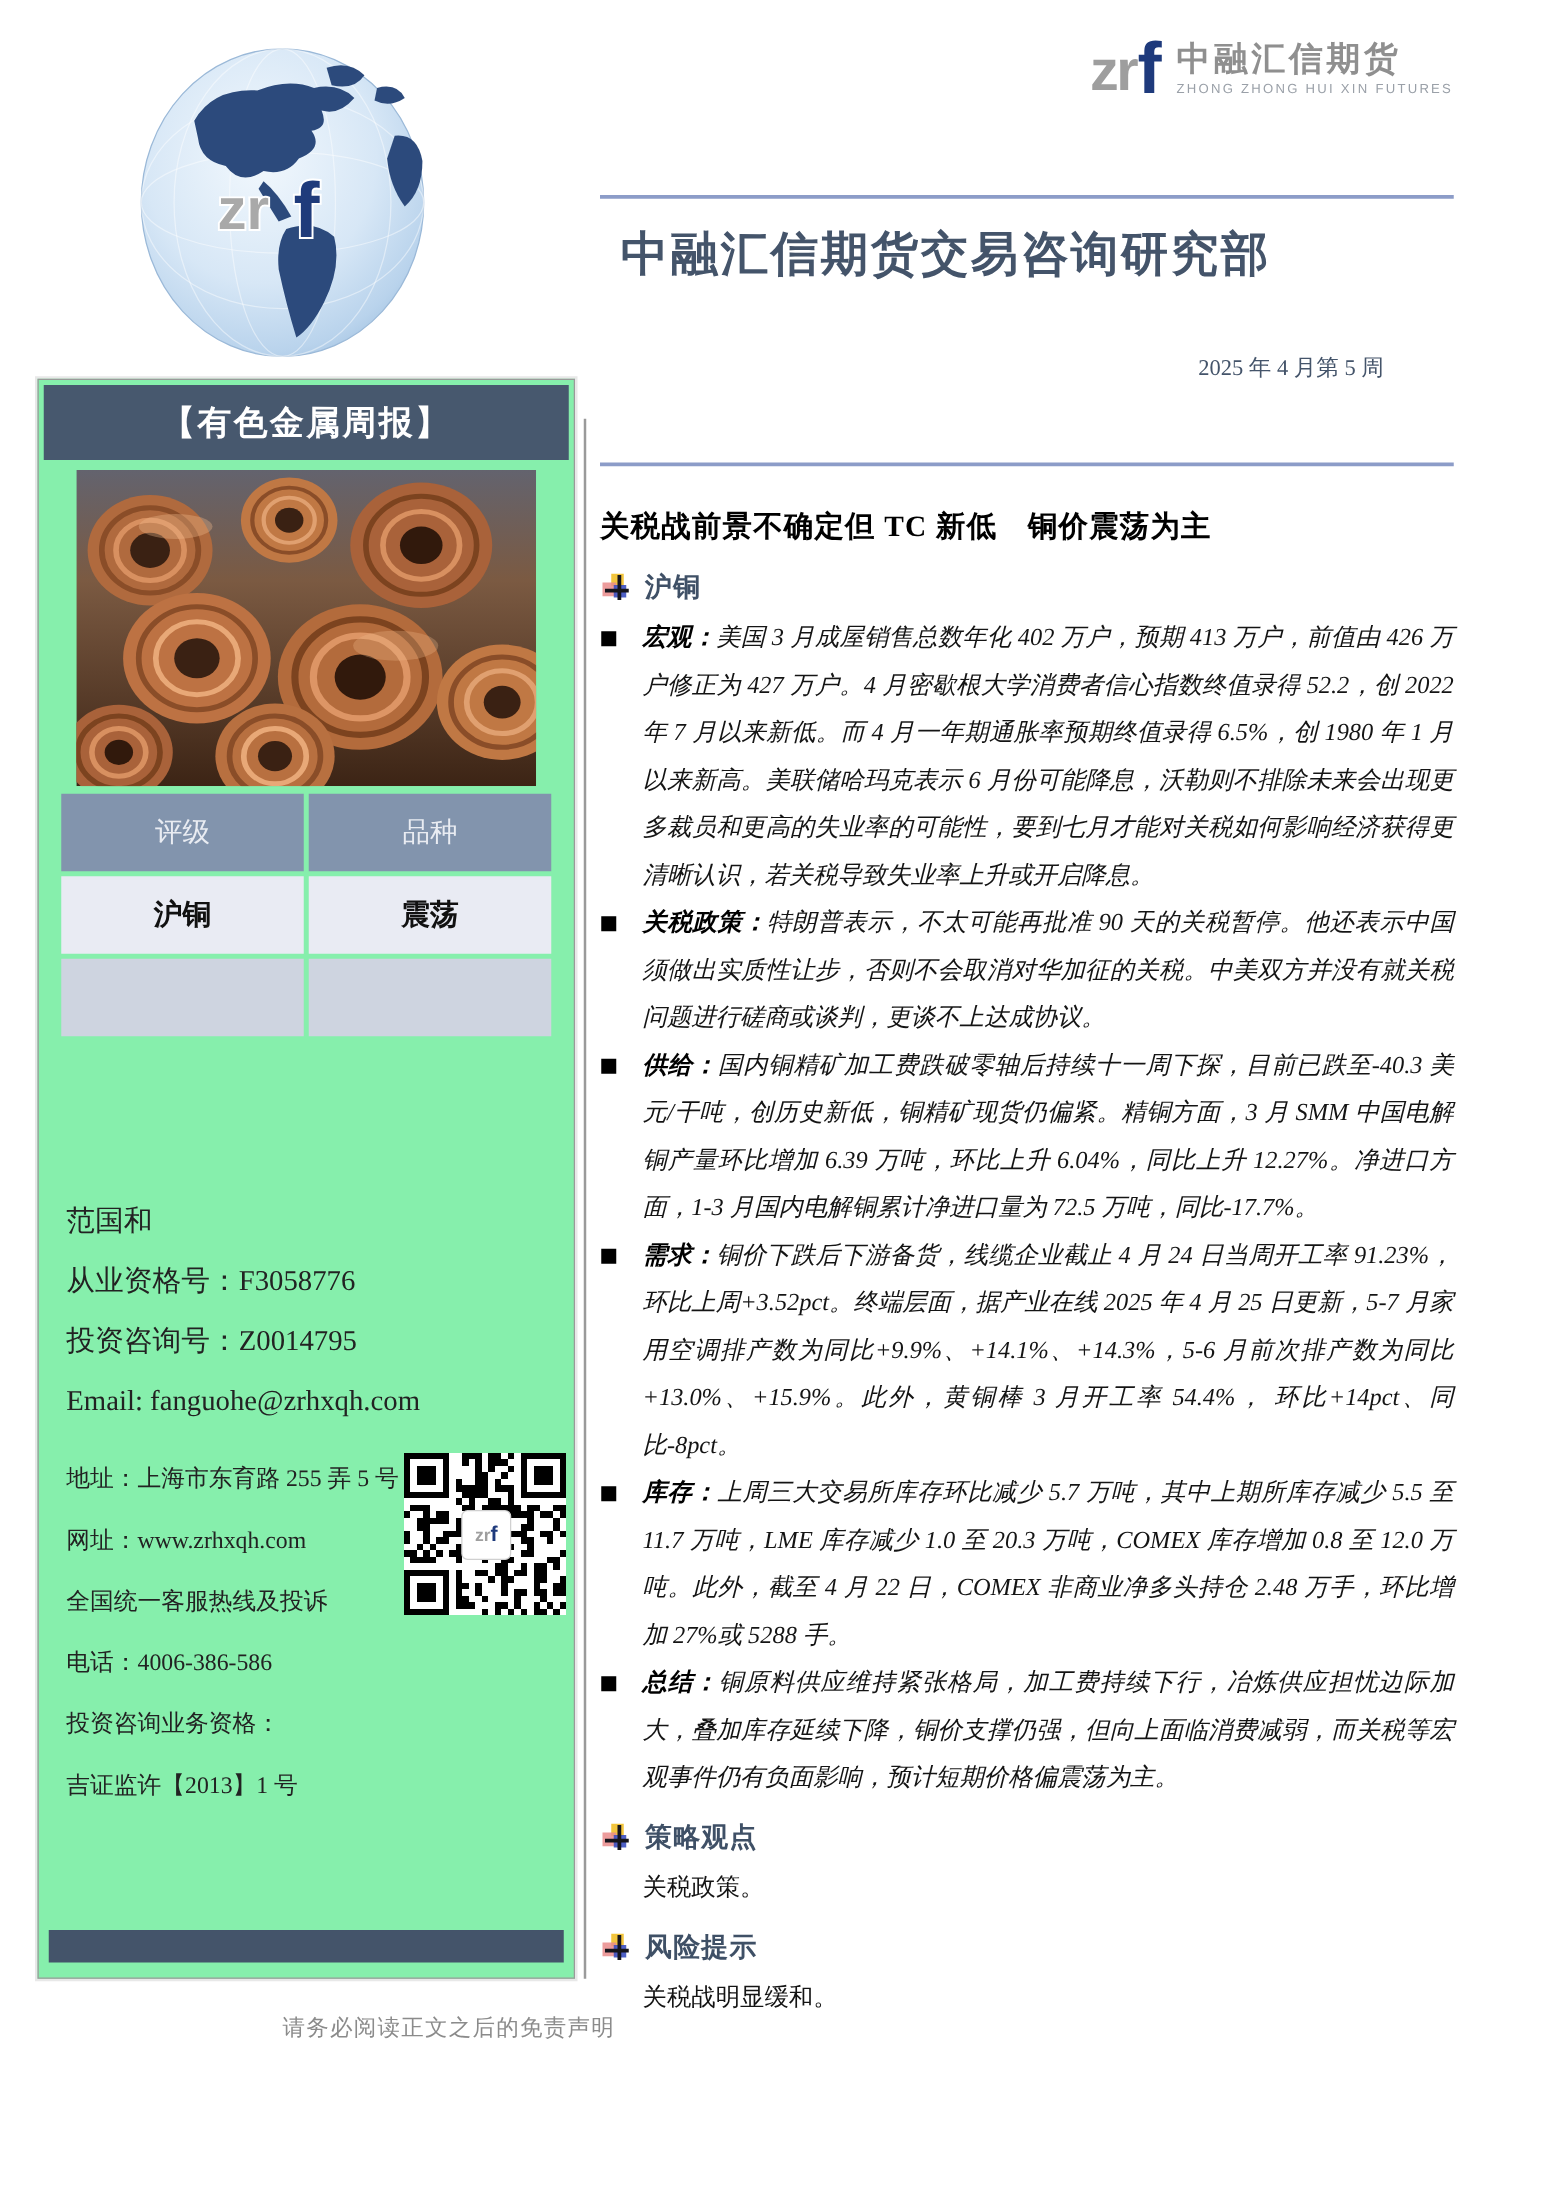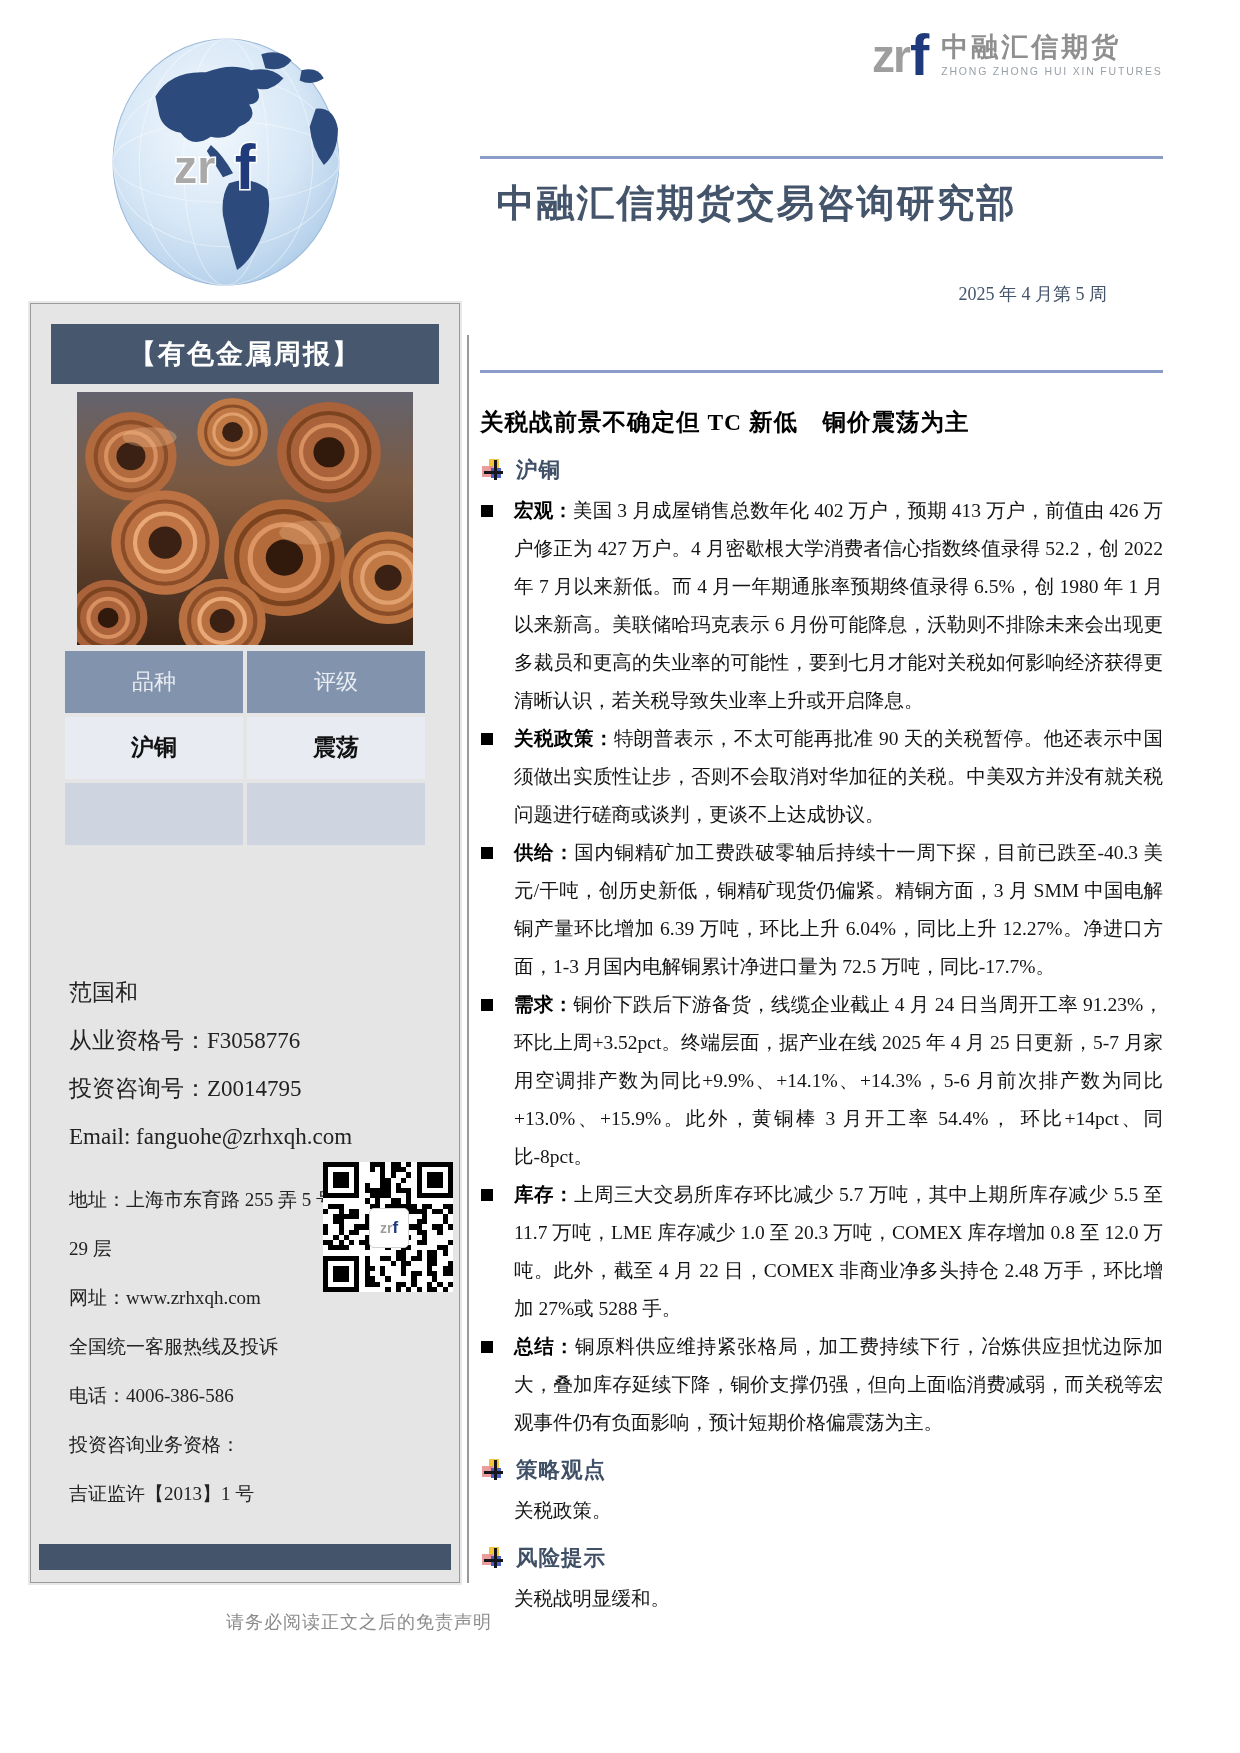--- a/index.html
+++ b/index.html
@@ -22,21 +22,21 @@
 
   .doc-title{position:absolute;left:480px;top:178px;width:683px;text-align:center;
              padding-right:130px;box-sizing:border-box;
              font-size:38px;font-weight:700;color:#44546A;letter-spacing:2px;}
   .doc-date{position:absolute;left:468px;top:282px;width:683px;text-align:right;
             padding-right:44px;box-sizing:border-box;font-size:18px;color:#44546A;}
 
   
   .sidebar{position:absolute;left:30px;top:303px;width:430px;height:1280px;
            border:1px solid #9a9a9a;box-shadow:0 0 0 2px #e8e8e8;box-sizing:border-box;
-           padding:20px;background:#e5e5e5;}
+           padding:4px;background:#86efac;}
   .sb-head{height:60px;line-height:60px;background:#47586E;color:#fff;text-align:center;
            font-size:27px;font-weight:700;letter-spacing:2px;}
   .sb-photo{margin:8px 26px 0 26px;height:253px;overflow:hidden;}
   .sb-photo svg{display:block;width:100%;height:100%;}
 
   .rt{margin:6px 14px 0 14px;}
   .rt-title{height:64px;line-height:64px;background:#44546A;color:#fff;text-align:center;
             font-size:25px;font-weight:700;letter-spacing:5px;}
   .rt-row{display:grid;grid-template-columns:1fr 1fr;gap:4px;margin-top:4px;}
   .rt-cell{height:62px;line-height:62px;text-align:center;}
@@ -69,21 +69,21 @@
   .sec-title{font-size:21.5px;font-weight:700;color:#3F5066;letter-spacing:1px;}
   .sec-icon{position:absolute;left:2px;top:11px;width:22px;height:22px;display:inline-block;}
   .sec-icon i{position:absolute;display:block;}
   .si-y{left:7px;top:0;width:10px;height:10px;background:#F2C53D;}
   .si-r{left:0;top:7px;width:11px;height:11px;background:#E98B8B;opacity:.85;}
   .si-b{left:9px;top:9px;width:10px;height:10px;background:#3B4FC0;opacity:.9;}
   .si-v{left:12px;top:1px;width:3px;height:20px;background:#15151c;}
   .si-h{left:2px;top:12px;width:19px;height:3px;background:#15151c;}
 
   .bullet{position:relative;padding-left:34px;font-size:19.5px;line-height:38px;
-          text-align:justify;color:#141414;}
+          text-align:justify;color:#141414;font-style:italic;}
   .bullet .marker{position:absolute;left:1px;top:13px;width:12px;height:12px;background:#000;}
   .bullet .blabel{font-weight:700;color:#000;}
   .plain{padding-left:34px;font-size:19.5px;line-height:38px;color:#141414;}
   .gap6{margin-top:6px;}
 
   .footer{position:absolute;left:226px;top:1610px;font-size:18px;color:#8b8b8b;letter-spacing:1px;}
 </style>
 </head>
 <body>
 
@@ -196,22 +196,22 @@
               <circle cx="140" cy="228" r="12" fill="#3a2113"></circle>
             </g>
           <ellipse cx="70" cy="45" rx="26" ry="10" fill="#f0b98c" opacity="0.35"></ellipse>
           <ellipse cx="225" cy="140" rx="30" ry="12" fill="#f0b98c" opacity="0.3"></ellipse>
         </g>
       </svg>
     </div>
 
     <div class="rt">
       <div class="rt-row">
+        <div class="rt-cell rt-colhead">评级</div>
         <div class="rt-cell rt-colhead">品种</div>
-        <div class="rt-cell rt-colhead">评级</div>
       </div>
       <div class="rt-row">
         <div class="rt-cell rt-data">沪铜</div>
         <div class="rt-cell rt-data">震荡</div>
       </div>
       <div class="rt-row">
         <div class="rt-cell rt-empty"></div>
         <div class="rt-cell rt-empty"></div>
       </div>
     </div>

